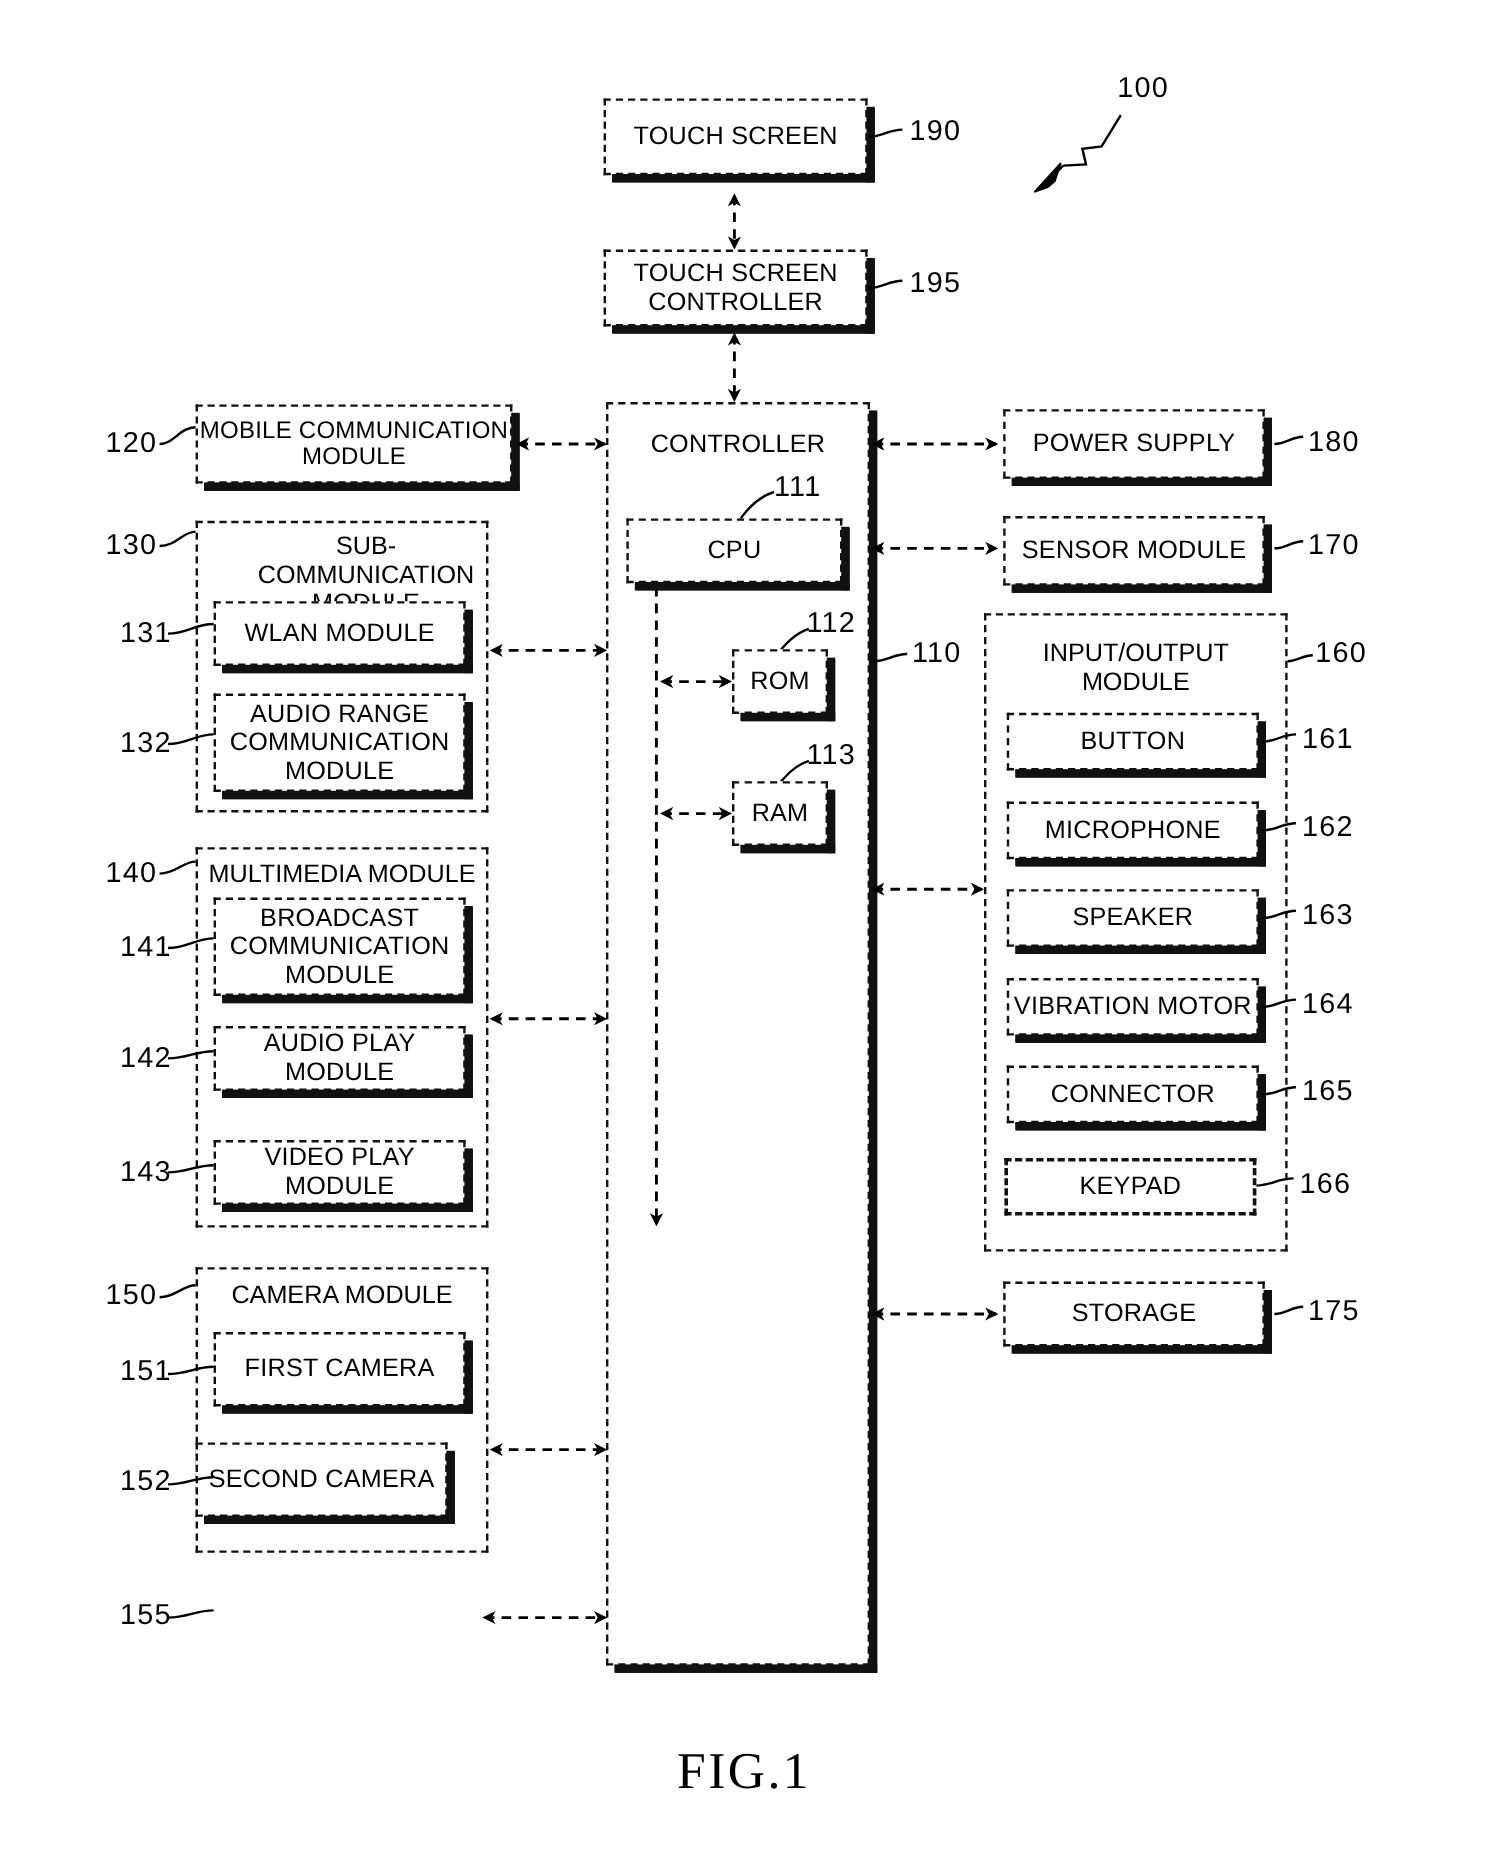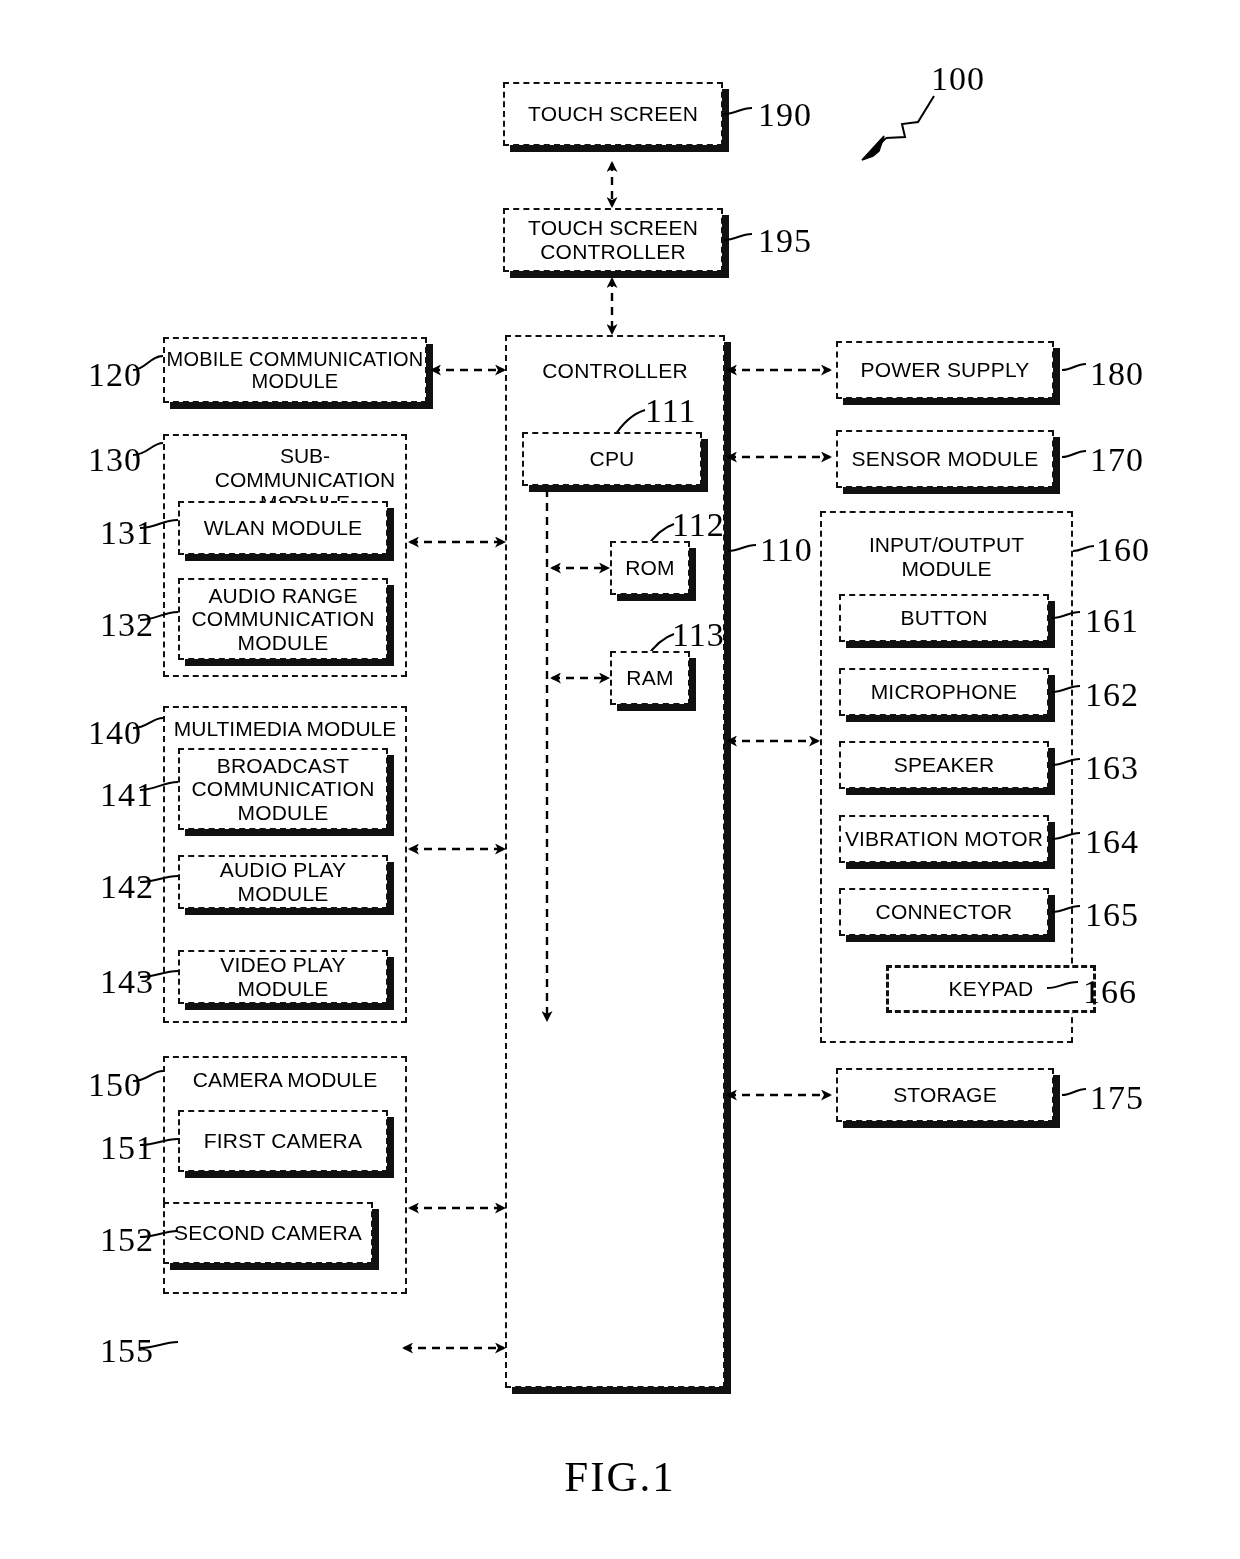--- a/index.html
+++ b/index.html
@@ -20,22 +20,22 @@
   .sh::before{content:"";position:absolute;left:5px;bottom:-8px;right:-8px;
               height:7px;background:#111;z-index:-1;}
 
   
   .grp{position:absolute;box-sizing:border-box;background:#fff;
        border:2px dashed #111;z-index:3;}
   .grp-title{position:absolute;left:0;right:0;text-align:center;
              font-size:21px;line-height:1.12;}
 
   
-  .ref{position:absolute;font-size:34px;letter-spacing:1px;z-index:8;
-       white-space:nowrap;font-family:Liberation Serif, serif;}
+  .ref{position:absolute;font-size:24px;letter-spacing:1px;z-index:8;
+       white-space:nowrap;}
 
   
   svg.ov{position:absolute;left:0;top:0;width:1240px;height:1559px;
          z-index:6;pointer-events:none;}
 
   .figlabel{position:absolute;left:0;right:0;text-align:center;
             font-family:"Liberation Serif","DejaVu Serif",serif;
             font-size:43px;letter-spacing:2px;}
 </style>
 </head>
@@ -254,21 +254,21 @@
   <div class="blk sh" style="left:839px;top:815px;width:210px;height:48px;">
     <span>VIBRATION MOTOR</span>
   </div>
   <div class="ref" style="left:1085px;top:823px;">164</div>
 
   <div class="blk sh" style="left:839px;top:888px;width:210px;height:48px;">
     <span>CONNECTOR</span>
   </div>
   <div class="ref" style="left:1085px;top:896px;">165</div>
 
-  <div class="blk" style="left:886px;top:965px;width:210px;height:48px;border:3px dashed #111;">
+  <div class="blk" style="left:837px;top:965px;width:210px;height:48px;border:3px dashed #111;">
     <span>KEYPAD</span>
   </div>
   <div class="ref" style="left:1083px;top:973px;">166</div>
 
   <div class="blk sh" style="left:836px;top:1068px;width:218px;height:54px;">
     <span>STORAGE</span>
   </div>
   <div class="ref" style="left:1090px;top:1079px;">175</div>
 
   <div class="figlabel" style="top:1452px;">FIG.1</div>

